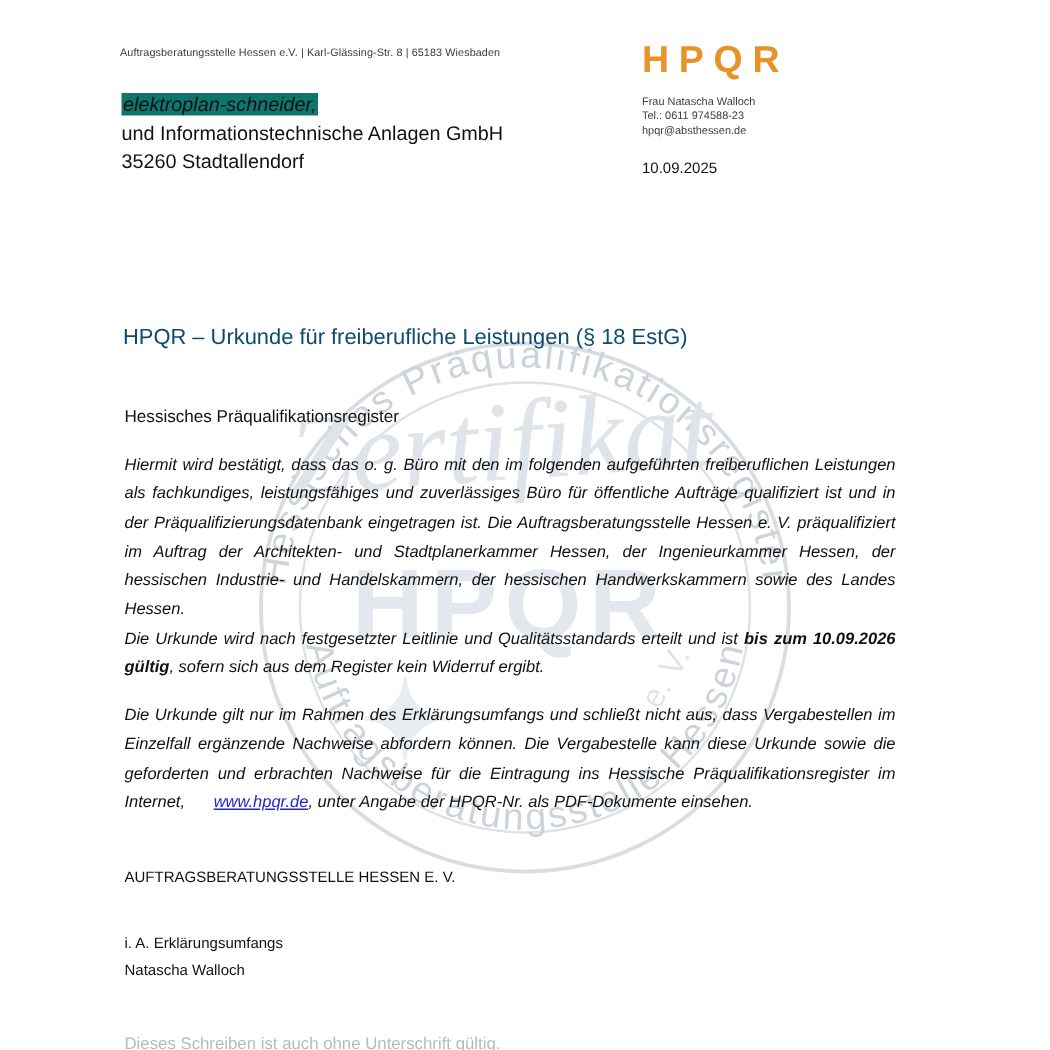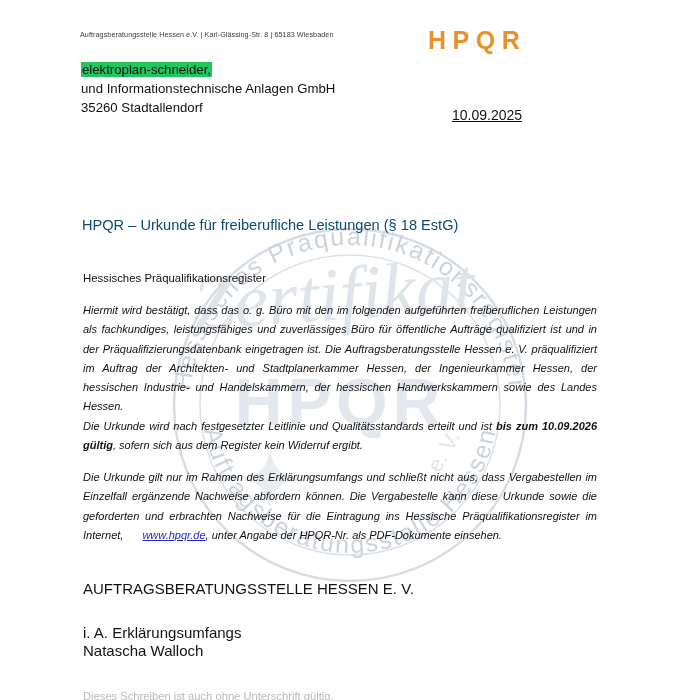--- a/index.html
+++ b/index.html
@@ -49,22 +49,23 @@
   .recipient {
     position: absolute;
     left: 81px;
     top: 60px;
     font-size: 13.2px;
     line-height: 19.2px;
     color: #111;
     white-space: nowrap;
   }
   .recipient .hl {
-    background: #22c55e;
+    background: #0f766e;
     padding: 0 1px;
+    font-style: italic;
   }
 
   .logo {
     position: absolute;
     left: 428px;
     top: 28px;
     font-size: 25px;
     font-weight: bold;
     letter-spacing: 6.5px;
     color: #e8922a;
@@ -76,25 +77,24 @@
     left: 428px;
     top: 63px;
     font-size: 7.3px;
     line-height: 9.4px;
     color: #3d3d3d;
     white-space: nowrap;
   }
 
   .doc-date {
     position: absolute;
-    left: 452px;
+    left: 428px;
     top: 107px;
-    font-size: 14px;
-    color: #111;
-    text-decoration: underline;
+    font-size: 10px;
+    color: #111;
   }
 
   
   .doc-title {
     position: absolute;
     left: 82px;
     top: 217px;
     font-size: 14.6px;
     color: #0c4a6e;
     white-space: nowrap;
@@ -126,21 +126,21 @@
 
   .weblink {
     color: #2626c8;
     text-decoration: underline;
     margin-left: 16px;
   }
 
   .closing {
     position: absolute;
     left: 83px;
-    font-size: 15px;
+    font-size: 10px;
     color: #111;
     white-space: nowrap;
   }
   #c-org   { top: 580px; }
   #c-role  { top: 624px; }
   #c-name  { top: 642px; }
   #c-note  {
     top: 690px;
     color: #b9b9b9;
     font-size: 11.2px;
@@ -181,20 +181,25 @@
   <div class="sender-line">Auftragsberatungsstelle Hessen e.V. | Karl-Glässing-Str. 8 | 65183 Wiesbaden</div>
 
   <div class="recipient">
     <div><span class="hl">elektroplan-schneider,</span></div>
     <div>und Informationstechnische Anlagen GmbH</div>
     <div>35260 Stadtallendorf</div>
   </div>
 
   <div class="logo">HPQR</div>
 
+  <div class="contact">
+    <div>Frau Natascha Walloch</div>
+    <div>Tel.: 0611 974588-23</div>
+    <div>hpqr@absthessen.de</div>
+  </div>
 
   <div class="doc-date">10.09.2025</div>
 
   <div class="doc-title">HPQR – Urkunde für freiberufliche Leistungen (§ 18 EstG)</div>
 
   <div class="subject">Hessisches Präqualifikationsregister</div>
 
   <div class="para" id="p1">Hiermit wird bestätigt, dass das o. g. Büro mit den im folgenden aufgeführten freiberuflichen Leistungen als fachkundiges, leistungsfähiges und zuverlässiges Büro für öffentliche Aufträge qualifiziert ist und in der Präqualifizierungsdatenbank eingetragen ist. Die Auftragsberatungsstelle Hessen e. V. präqualifiziert im Auftrag der Architekten- und Stadtplanerkammer Hessen, der Ingenieurkammer Hessen, der hessischen Industrie- und Handelskammern, der hessischen Handwerkskammern sowie des Landes Hessen.</div>
 
   <div class="para" id="p2"><span>Die Urkunde wird nach festgesetzter Leitlinie und Qualitätsstandards erteilt und ist </span><b>bis zum 10.09.2026 gültig</b><span>, sofern sich aus dem Register kein Widerruf ergibt.</span></div>

